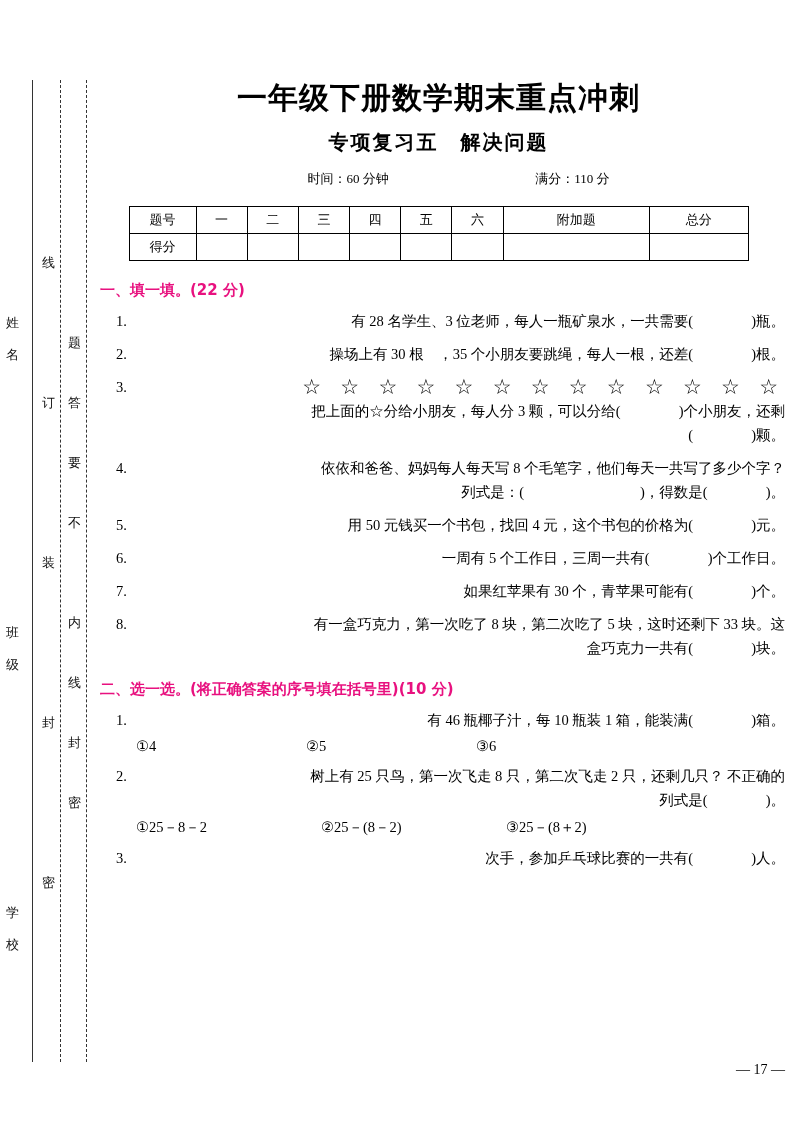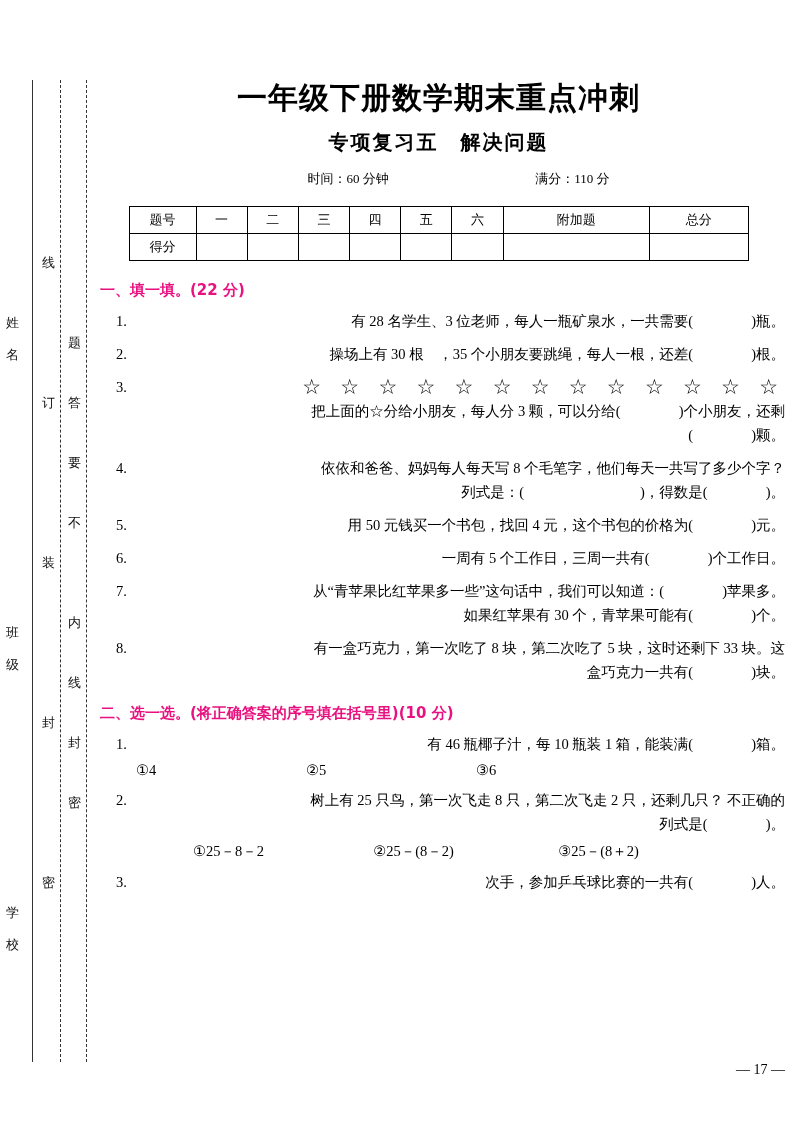--- a/index.html
+++ b/index.html
@@ -119,21 +119,21 @@
     display: block;
     margin-left: 0;
     text-align: right;
   }
   .choices {
     margin: 6px 0 0 44px;
     font-size: 14.5px;
     display: flex;
   }
   .choices .c { width: 170px; }
-  .choices .c.wide { width: 185px; text-align: center; }
+  .choices .c.wide { width: 185px; }
 
   .stars {
     font-size: 21px;
     letter-spacing: 7px;
     margin-left: 0;
     color: #000;
   }
 
   .footer {
     position: absolute;
@@ -275,21 +275,20 @@
     <span class="sub">用 50 元钱买一个书包，找回 4 元，这个书包的价格为(　　　　)元。</span>
   </div>
 
   <div class="q">
     <span class="num">6.</span>
     <span class="sub">一周有 5 个工作日，三周一共有(　　　　)个工作日。</span>
   </div>
 
   <div class="q">
     <span class="num">7.</span>
-    <span class="sub">从“青苹果比红苹果多一些”这句话中，我们可以知道：(　　　　)苹果多。</span>
     <span class="sub">如果红苹果有 30 个，青苹果可能有(　　　　)个。</span>
   </div>
 
   <div class="q">
     <span class="num">8.</span>
     <span class="sub">有一盒巧克力，第一次吃了 8 块，第二次吃了 5 块，这时还剩下 33 块。这</span>
     <span class="sub">盒巧克力一共有(　　　　)块。</span>
   </div>
 
   <div class="sec-head">二、选一选。(将正确答案的序号填在括号里)(10 分)</div>

